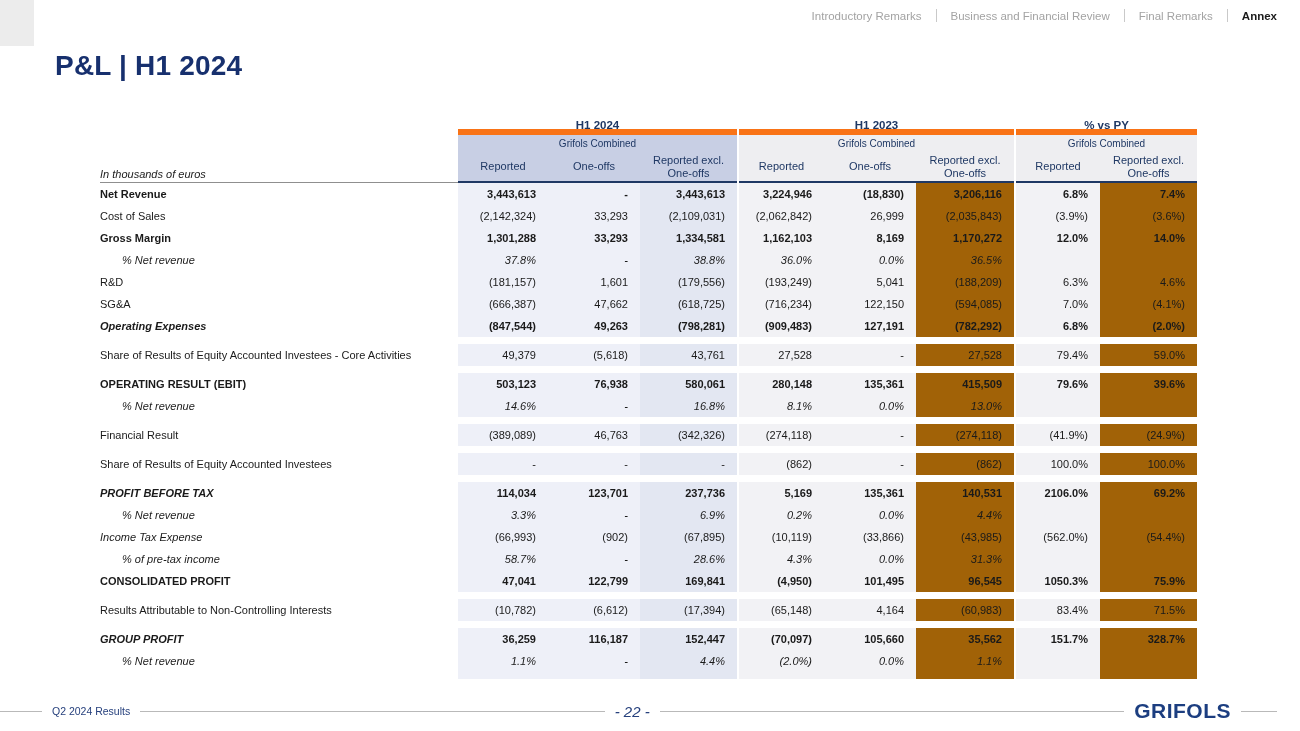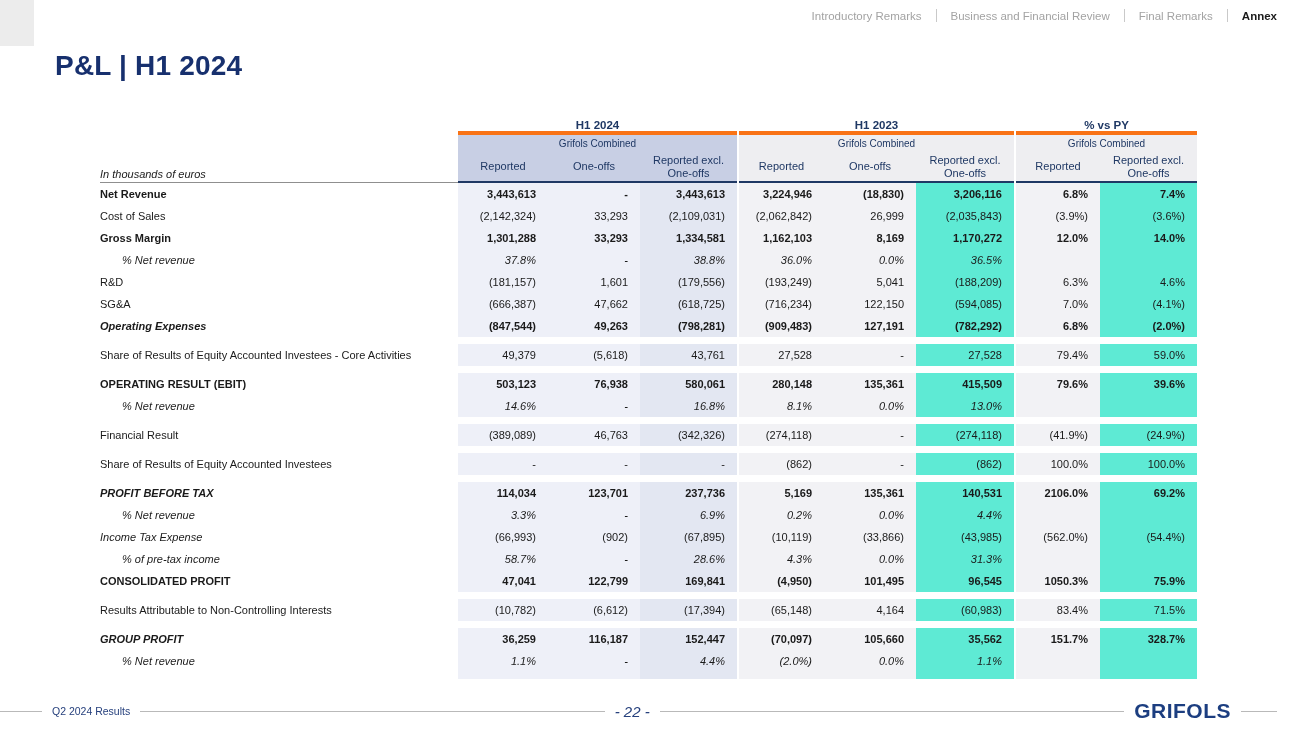--- a/index.html
+++ b/index.html
@@ -20,37 +20,37 @@
   
   .title { position:absolute; left:55px; top:50px; font-size:28px; font-weight:bold; color:#17306e; letter-spacing:0.2px; }
 
   
   .tbl { position:absolute; left:100px; top:118px; width:1097px; font-size:11px; }
   .hdr-row { display:flex; }
   .lbl-col { width:358px; }
   .sepcol { width:2px; background:transparent; }
   .gw1 { width:279px; } .gw2 { width:275px; } .gw3 { width:181px; }
   .periods { height:17px; }
-  .periods .grp { font-weight:bold; color:#1f3864; text-align:center; font-size:11.5px; line-height:15px; border-bottom:4px solid #f97316; }
+  .periods .grp { font-weight:bold; color:#1f3864; text-align:center; font-size:11.5px; line-height:15px; border-bottom:6px solid #f97316; }
   .combined { height:17px; }
   .combined .grp { color:#1f3864; text-align:center; font-size:10px; line-height:17px; }
   .bgh-blue { background:#c8cfe4; }
   .bgh-gray { background:#eeeef1; }
   .collabels { height:31px; }
   .collabels .cell { display:flex; align-items:center; justify-content:center; text-align:center; color:#1f3864; line-height:12.5px; border-bottom:2px solid #1f3864; }
   .collabels .lbl-col { display:flex; align-items:flex-end; font-style:italic; color:#1a1a1a; border-bottom:1px solid #8f8f8f; padding-bottom:2px; }
 
   .w0{width:90px;} .w1{width:92px;} .w2{width:97px;}
   .w3{width:85px;} .w4{width:92px;} .w5{width:98px;}
   .w6{width:84px;} .w7{width:97px;}
 
   .bg-b { background:#eef0f8; }
   .bg-bd { background:#e3e7f2; }
   .bg-g { background:#f2f2f5; }
-  .bg-gd { background:#5eead4; }
+  .bg-gd { background:#a16207; }
 
   .trow { display:flex; height:22px; align-items:flex-end; }
   .trow.gap { height:29px; }
   .trow .rlabel, .trow .num { line-height:22px; height:22px; white-space:nowrap; }
   .rlabel { width:358px; overflow:hidden; }
   .num { text-align:right; padding-right:12px; }
   .trow.filler { height:7px; align-items:stretch; }
   .trow.filler .num { height:auto; line-height:normal; }
 
   .s-bold .rlabel { font-weight:bold;margin-top:24px; }

